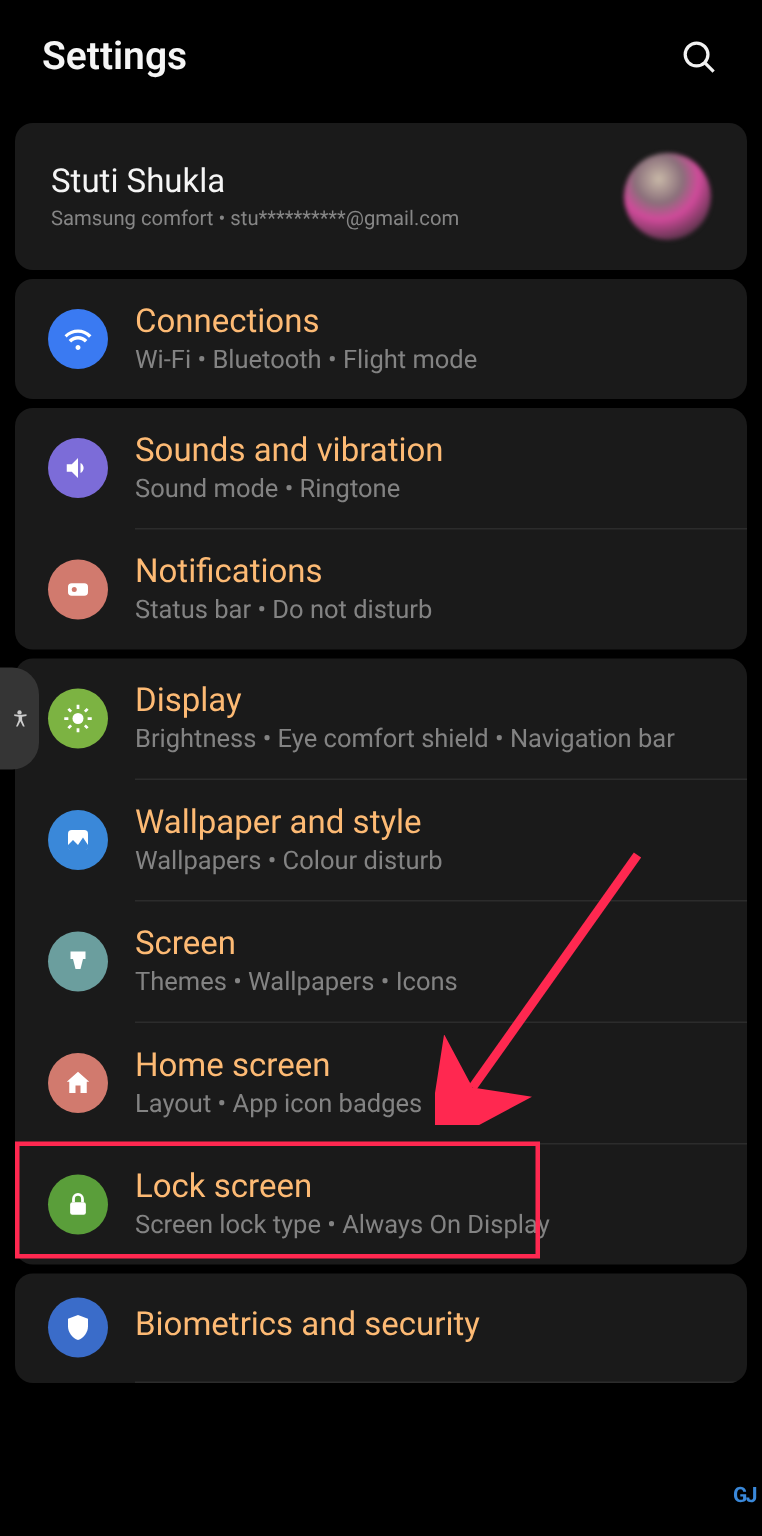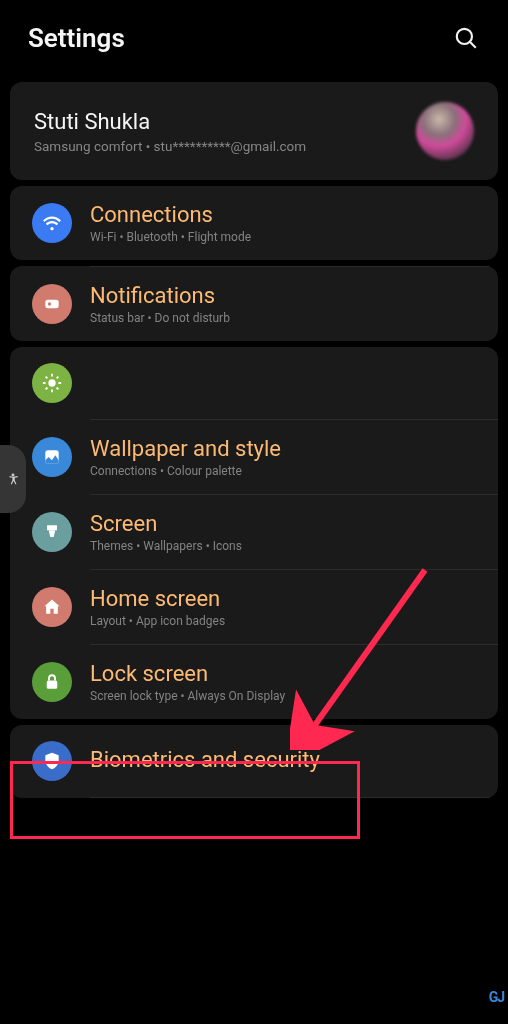--- a/index.html
+++ b/index.html
@@ -78,21 +78,21 @@
       flex-shrink: 0;
     }
     .item-text { flex: 1; }
     .item-title {
       font-size: 22px;
       font-weight: 400;
       color: #fdba74;
       margin-bottom: 3px;
     }
     .item-sub {
-      font-size: 12px;
+      font-size: 17px;
       color: #838383;
     }
     .divider {
       height: 1px;
       background: #2c2c2c;
       margin-left: 80px;
     }
     .ic-blue { background: #3a7af2; }
     .ic-purple { background: #7c6cd8; }
     .ic-coral { background: #d17a6e; }
@@ -164,20 +164,31 @@
         </svg>
     </div>
     <div class="item-text">
       <div class="item-title">Connections</div>
       <div class="item-sub">Wi-Fi  •  Bluetooth  •  Flight mode</div>
     </div>
   </div>
 </div>
 
 <div class="card">
+  <div class="item">
+    <div class="icon-wrap ic-purple">
+      <svg width="20" height="20" viewBox="0 0 24 24" fill="#fff">
+          <path d="M3 9v6h4l5 5V4L7 9H3zm13.5 3c0-1.8-1-3.3-2.5-4v8c1.5-.7 2.5-2.2 2.5-4z"></path>
+        </svg>
+    </div>
+    <div class="item-text">
+      <div class="item-title">Sounds and vibration</div>
+      <div class="item-sub">Sound mode  •  Ringtone</div>
+    </div>
+  </div>
   <div class="divider"></div>
   <div class="item">
     <div class="icon-wrap ic-coral">
       <svg width="20" height="20" viewBox="0 0 24 24" fill="#fff">
           <rect x="4" y="7" width="16" height="10" rx="3"></rect>
           <circle cx="9" cy="12" r="2" fill="#d17a6e"></circle>
         </svg>
     </div>
     <div class="item-text">
       <div class="item-title">Notifications</div>
@@ -196,32 +207,36 @@
             <line x1="12" y1="19" x2="12" y2="22"></line>
             <line x1="2" y1="12" x2="5" y2="12"></line>
             <line x1="19" y1="12" x2="22" y2="12"></line>
             <line x1="5" y1="5" x2="7" y2="7"></line>
             <line x1="17" y1="17" x2="19" y2="19"></line>
             <line x1="5" y1="19" x2="7" y2="17"></line>
             <line x1="17" y1="7" x2="19" y2="5"></line>
           </g>
         </svg>
     </div>
+    <div class="item-text">
+      <div class="item-title">Display</div>
+      <div class="item-sub">Brightness  •  Eye comfort shield  •  Navigation bar</div>
+    </div>
   </div>
   <div class="divider"></div>
   <div class="item">
     <div class="icon-wrap ic-skyblue">
       <svg width="20" height="20" viewBox="0 0 24 24" fill="#fff">
           <rect x="4" y="4" width="16" height="16" rx="3"></rect>
           <path d="M4 16l4-4 4 4 4-6 4 6v2a2 2 0 0 1-2 2H6a2 2 0 0 1-2-2z" fill="#3a88d9"></path>
         </svg>
     </div>
     <div class="item-text">
       <div class="item-title">Wallpaper and style</div>
-      <div class="item-sub">Connections  •  Colour palette</div>
+      <div class="item-sub">Wallpapers  •  Colour disturb</div>
     </div>
   </div>
   <div class="divider"></div>
   <div class="item">
     <div class="icon-wrap ic-teal">
       <svg width="20" height="20" viewBox="0 0 24 24" fill="#fff">
           <path d="M6 4h12v6H6z"></path>
           <path d="M8 10h8l-2 8h-4z"></path>
         </svg>
     </div>

